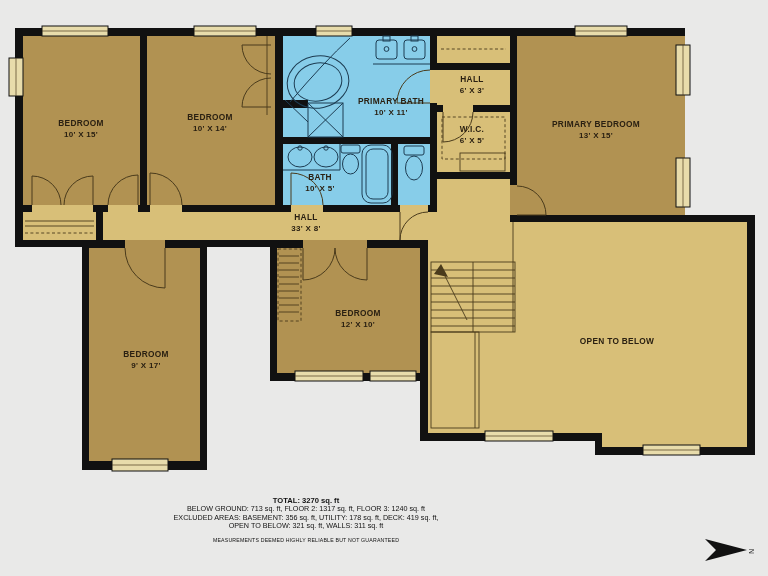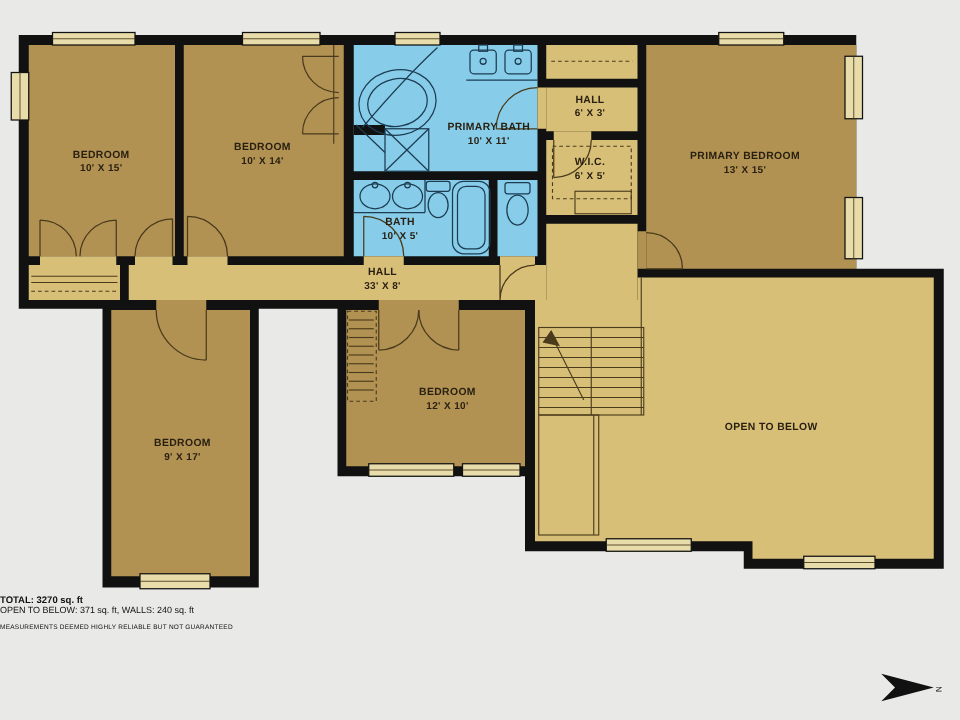--- a/index.html
+++ b/index.html
@@ -11,21 +11,21 @@
   .wall{fill:#111;}
   .bed{fill:#b19252;}
   .hallf{fill:#d8bf78;}
   .bathf{fill:#87cde9;}
   .win{fill:#e8dcab;stroke:#111;stroke-width:1;}
   .winline{stroke:#4a3b1c;stroke-width:.7;}
   .thin{stroke:#4a3b1c;stroke-width:.9;fill:none;}
   .dash{stroke:#4a3b1c;stroke-width:.9;fill:none;stroke-dasharray:3,2.4;}
   .fix{stroke:#1d3c52;stroke-width:1;fill:none;}
   .door{stroke:#4a3b1c;stroke-width:1;fill:none;}
-  .footer{position:absolute;left:0;width:612px;top:475px;text-align:left;color:#111;}
+  .footer{position:absolute;left:0;width:612px;top:496px;text-align:center;color:#111;}
   .footer .total{font:bold 7.6px "Liberation Sans",sans-serif;line-height:9px;}
   .footer .fline{font:7.2px "Liberation Sans",sans-serif;line-height:8.6px;}
   .footer .disc{font:5.2px "Liberation Sans",sans-serif;margin-top:6px;letter-spacing:.2px;}
   #listing-id{position:absolute;left:4px;top:546px;font:20px "Liberation Sans",sans-serif;color:#181818;}
 </style>
 </head>
 <body>
 
 <div id="stage">
 
@@ -244,18 +244,20 @@
   </g>
 
   <g>
     <polygon fill="#111" points="705,539 747,550 705,561 716,550"></polygon>
     <text x="751" y="553" font-size="6.5" font-family="Liberation Sans, sans-serif" fill="#111" transform="rotate(90 752 550)">N</text>
   </g>
 </svg>
 
 <div class="footer">
   <div class="total">TOTAL: 3270 sq. ft</div>
-  <div class="fline">OPEN TO BELOW: 371 sq. ft, WALLS: 240 sq. ft</div>
+  <div class="fline">BELOW GROUND: 713 sq. ft, FLOOR 2: 1317 sq. ft, FLOOR 3: 1240 sq. ft</div>
+  <div class="fline">EXCLUDED AREAS: BASEMENT: 356 sq. ft, UTILITY: 178 sq. ft, DECK: 419 sq. ft,</div>
+  <div class="fline">OPEN TO BELOW: 321 sq. ft, WALLS: 311 sq. ft</div>
   <div class="disc">MEASUREMENTS DEEMED HIGHLY RELIABLE BUT NOT GUARANTEED</div>
 </div>
 
 
 </div>
 
 </body></html>

